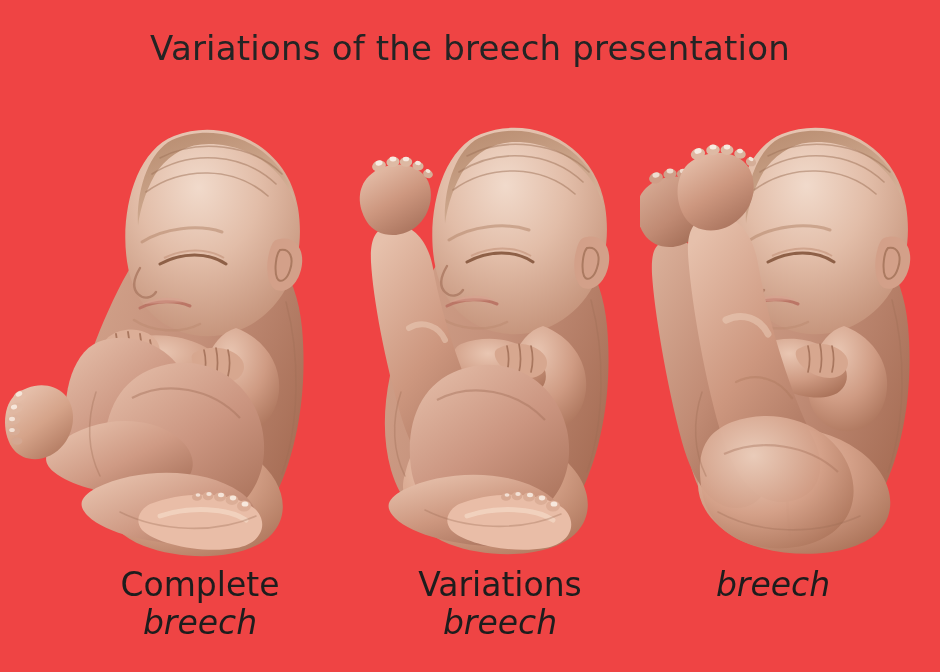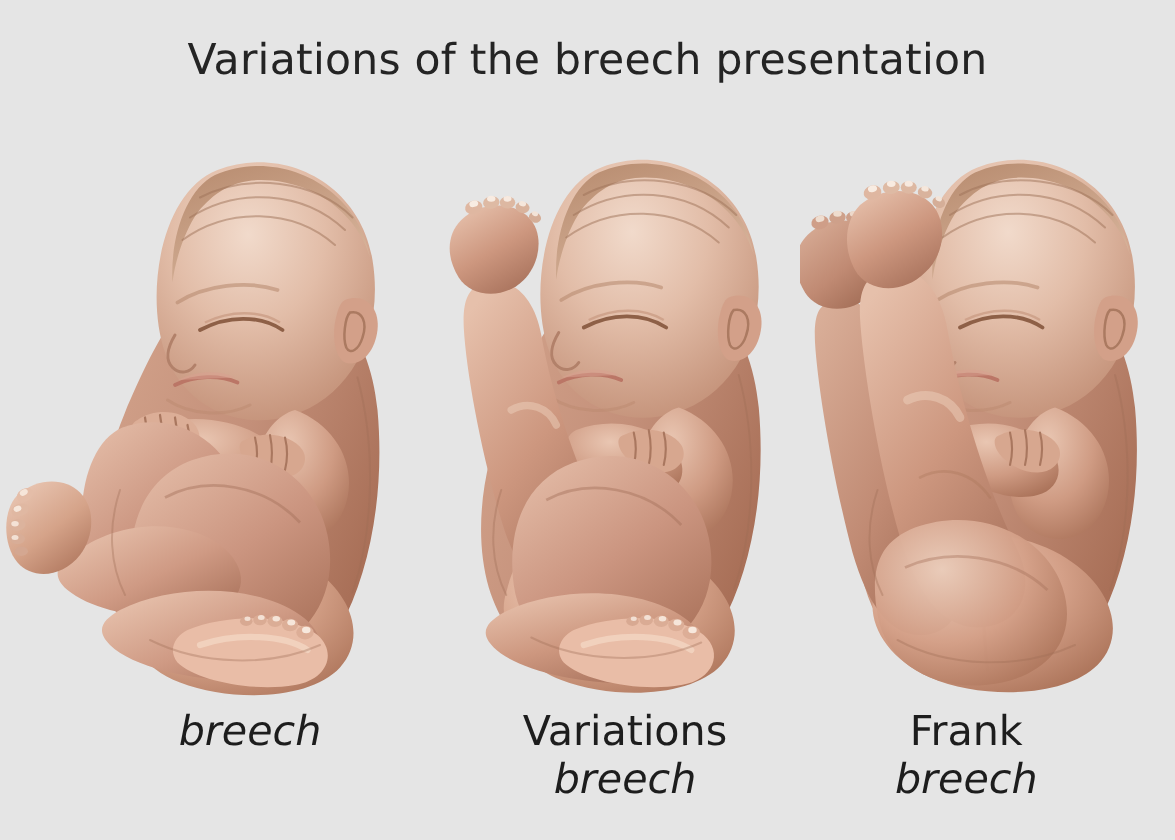--- a/index.html
+++ b/index.html
@@ -11,21 +11,21 @@
     width: 940px;
     height: 672px;
     overflow: hidden;
     font-family: "DejaVu Sans", sans-serif;
     color: #222222;
   }
   #page {
     position: relative;
     width: 940px;
     height: 672px;
-    background: #e5e5e5;
+    background: #ef4444;
   }
   .figure-title {
     position: absolute;
     top: 26px;
     left: 0;
     width: 940px;
     text-align: center;
     font-family: "DejaVu Sans", sans-serif;
     font-size: 34px;
     font-weight: 400;
@@ -435,25 +435,25 @@
           <path d="M78 420 C118 442 176 444 220 424"></path>
           <path d="M62 300 C52 330 54 360 66 384"></path>
         </g>
       </svg>
     </div>
 
   </div>
 
   <div class="captions">
     <div class="caption cap-a">
+      <span class="l1">Complete</span>
       <span class="l2">breech</span>
     </div>
     <div class="caption cap-b">
       <span class="l1">Variations</span>
       <span class="l2">breech</span>
     </div>
     <div class="caption cap-c">
-      <span class="l1">Frank</span>
       <span class="l2">breech</span>
     </div>
   </div>
 
 </div>
 
 </body></html>

